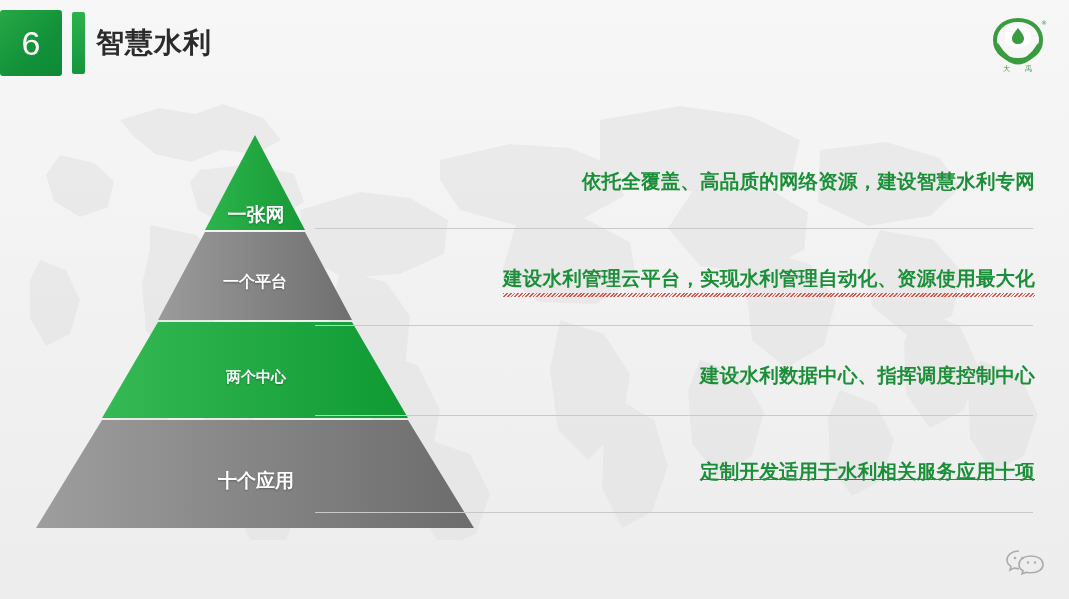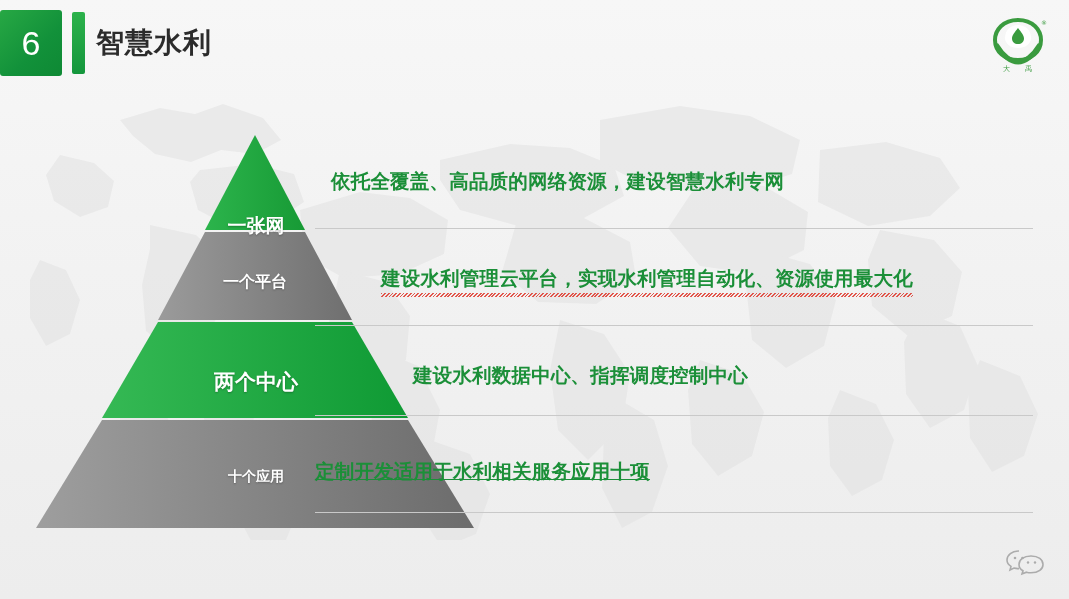--- a/index.html
+++ b/index.html
@@ -48,26 +48,26 @@
   .logo svg{width:100%;height:100%;display:block;}
   
   .pyramid{position:absolute;left:22px;top:120px;width:470px;height:420px;}
   .pyramid svg{width:100%;height:100%;display:block;}
   .tier-label{
     position:absolute;color:#ffffff;font-weight:700;
     font-family:"DejaVu Sans",sans-serif;
     text-align:center;white-space:nowrap;
     text-shadow:0 1px 2px rgba(0,0,0,.28);
   }
-  .tl0{left:196px;top:213px;width:120px;font-size:19px;}
+  .tl0{left:196px;top:202px;width:120px;font-size:19px;}
   .tl1{left:180px;top:272px;width:150px;font-size:16px;}
-  .tl2{left:176px;top:368px;width:160px;font-size:21px;}
-  .tl3{left:176px;top:468px;width:160px;font-size:14px;}
-  
-  .rows{position:absolute;left:315px;top:150px;width:720px;height:400px;}
+  .tl2{left:176px;top:368px;width:160px;font-size:15px;}
+  .tl3{left:176px;top:468px;width:160px;font-size:19px;}
+  
+  .rows{position:absolute;left:315px;top:150px;width:720px;height:400px;text-align:right;}
   .row{position:absolute;left:0;width:720px;height:auto;}
   .row .txt{
     color:#1b8f38;font-weight:700;font-size:19.5px;
     font-family:"DejaVu Sans",sans-serif;
     white-space:nowrap;letter-spacing:.2px;
   }
   .r0{top:18px;}
   .r0 .txt{margin-left:16px;}
   .r1{top:115px;}
   .r1 .txt{margin-left:66px;}

